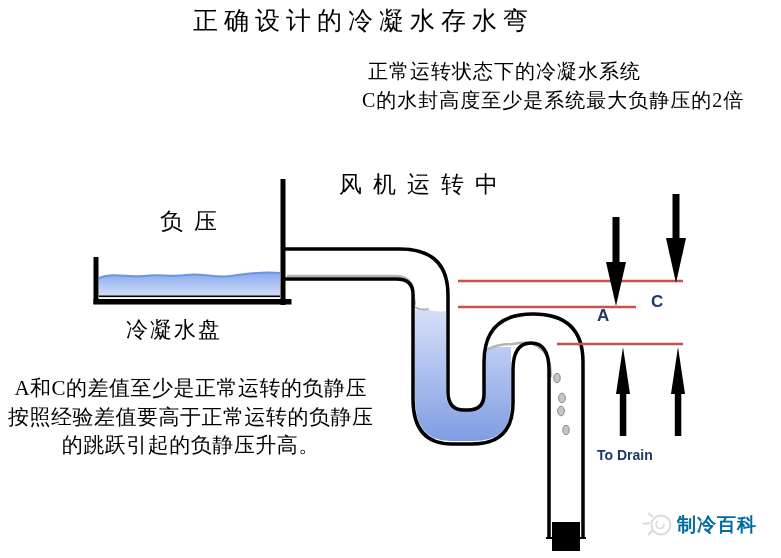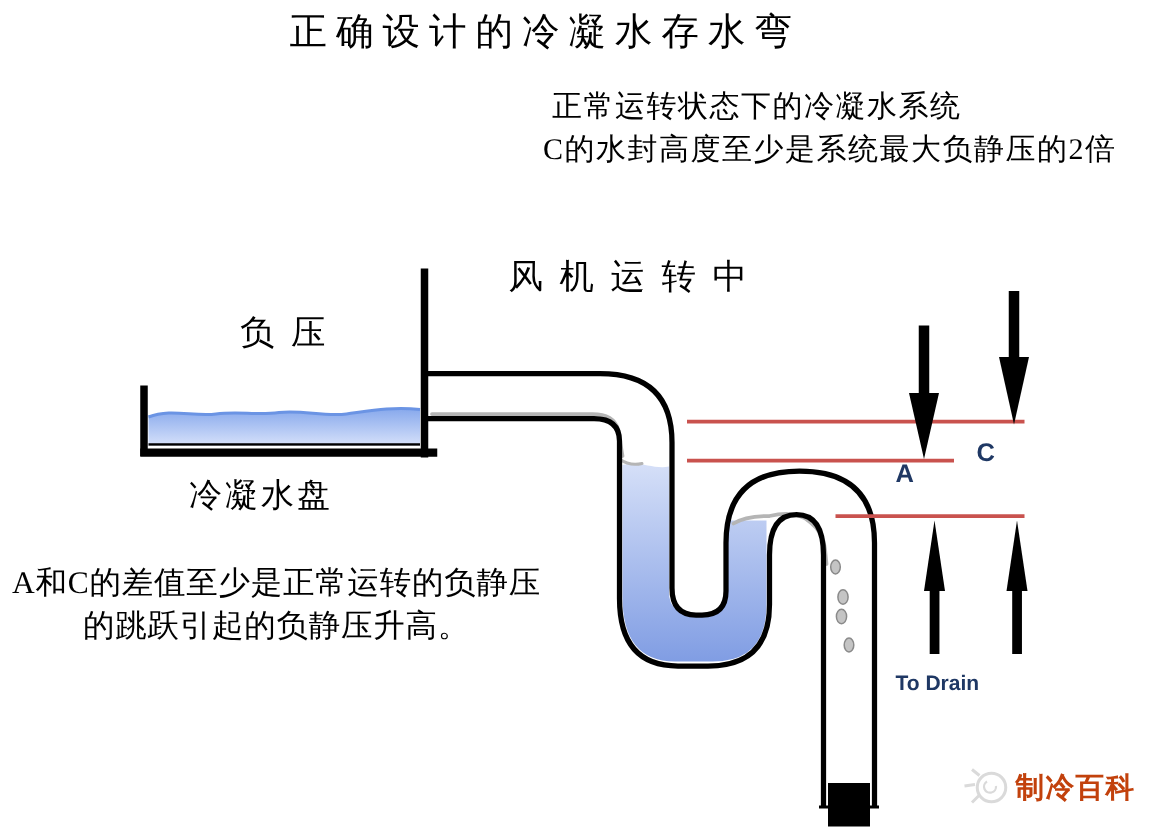--- a/index.html
+++ b/index.html
@@ -15,21 +15,21 @@
   .fan-label{left:339px;top:169px;font-size:23px;letter-spacing:11px;}
   .neg-label{left:160px;top:206px;font-size:23px;letter-spacing:11px;}
   .pan-label{left:126px;top:315px;font-size:22px;letter-spacing:2px;}
   .notes-bl{left:8px;top:374px;font-size:21px;line-height:28.6px;letter-spacing:0.5px;text-align:center;}
   .dim{font-family:"Liberation Sans", sans-serif;font-weight:bold;color:#1F3864;}
   .dim-a{left:597px;top:306px;font-size:17px;}
   .dim-c{left:651px;top:292px;font-size:17px;}
   .to-drain{left:597px;top:447px;font-size:14px;}
   .wm-text{
     left:677px;top:512px;font-size:19px;letter-spacing:1px;font-weight:bold;
-    font-family:Liberation Sans, sans-serif;color:#c2410c;text-shadow:1px 1px 0 #ffffff;
+    font-family:Liberation Sans, sans-serif;color:#0369a1;text-shadow:1px 1px 0 #ffffff;
   }
 </style>
 </head>
 <body>
 
 <div class="stage">
 
   <svg width="781" height="558" viewBox="0 0 781 558">
     <defs>
       <linearGradient id="panGrad" gradientUnits="userSpaceOnUse" x1="0" y1="272" x2="0" y2="299">
@@ -112,20 +112,21 @@
     <div class="l1">正常运转状态下的冷凝水系统</div>
     <div>C的水封高度至少是系统最大负静压的2倍</div>
   </div>
 
   <div class="txt fan-label">风机运转中</div>
   <div class="txt pan-label">冷凝水盘</div>
   <div class="txt neg-label">负压</div>
 
   <div class="txt notes-bl">
     <div>A和C的差值至少是正常运转的负静压</div>
+    <div>按照经验差值要高于正常运转的负静压</div>
     <div>的跳跃引起的负静压升高。</div>
   </div>
 
   <div class="txt dim dim-a">A</div>
   <div class="txt dim dim-c">C</div>
   <div class="txt dim to-drain">To Drain</div>
 
   <div class="txt wm-text">制冷百科</div>
 </div>
 

